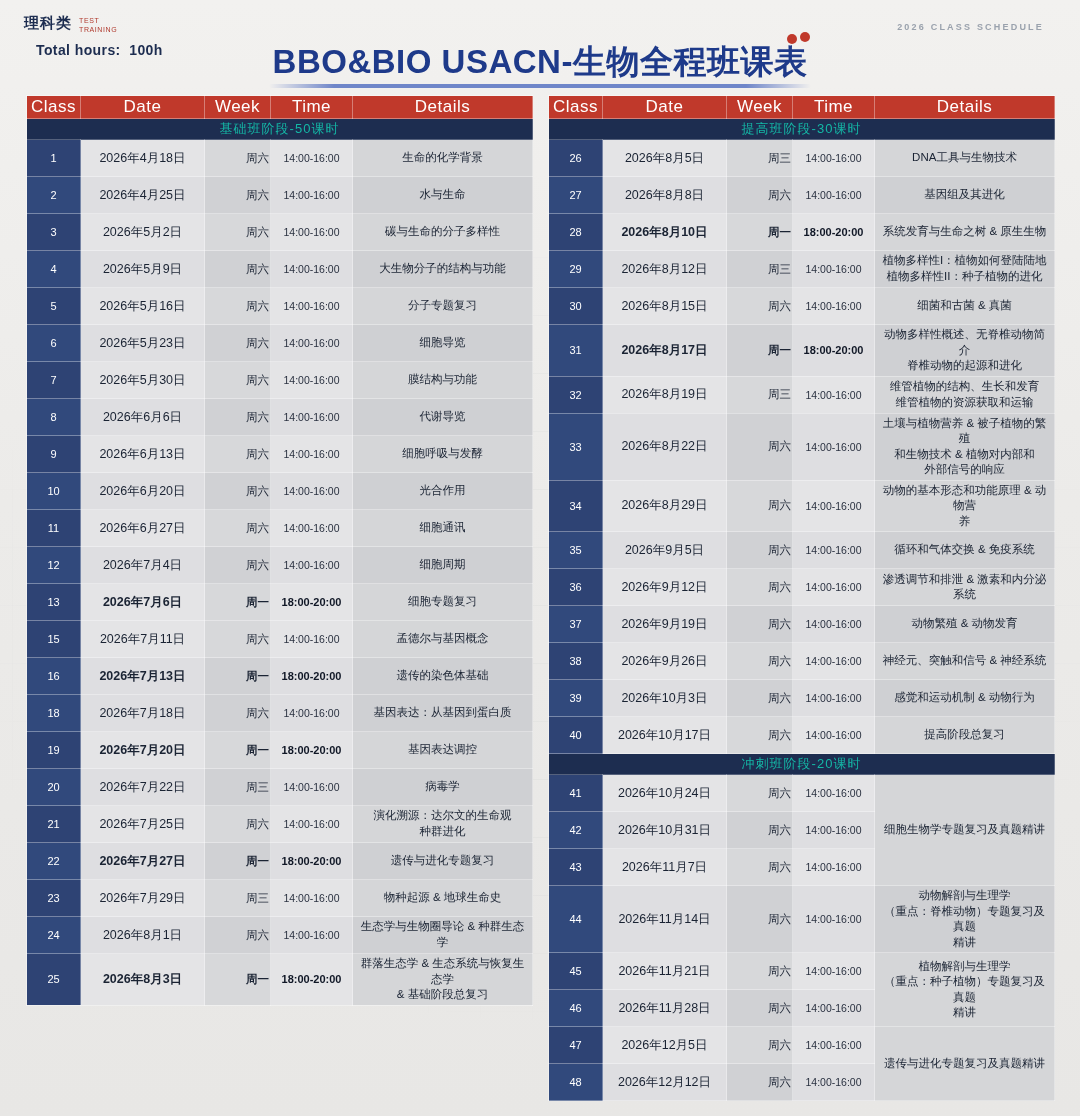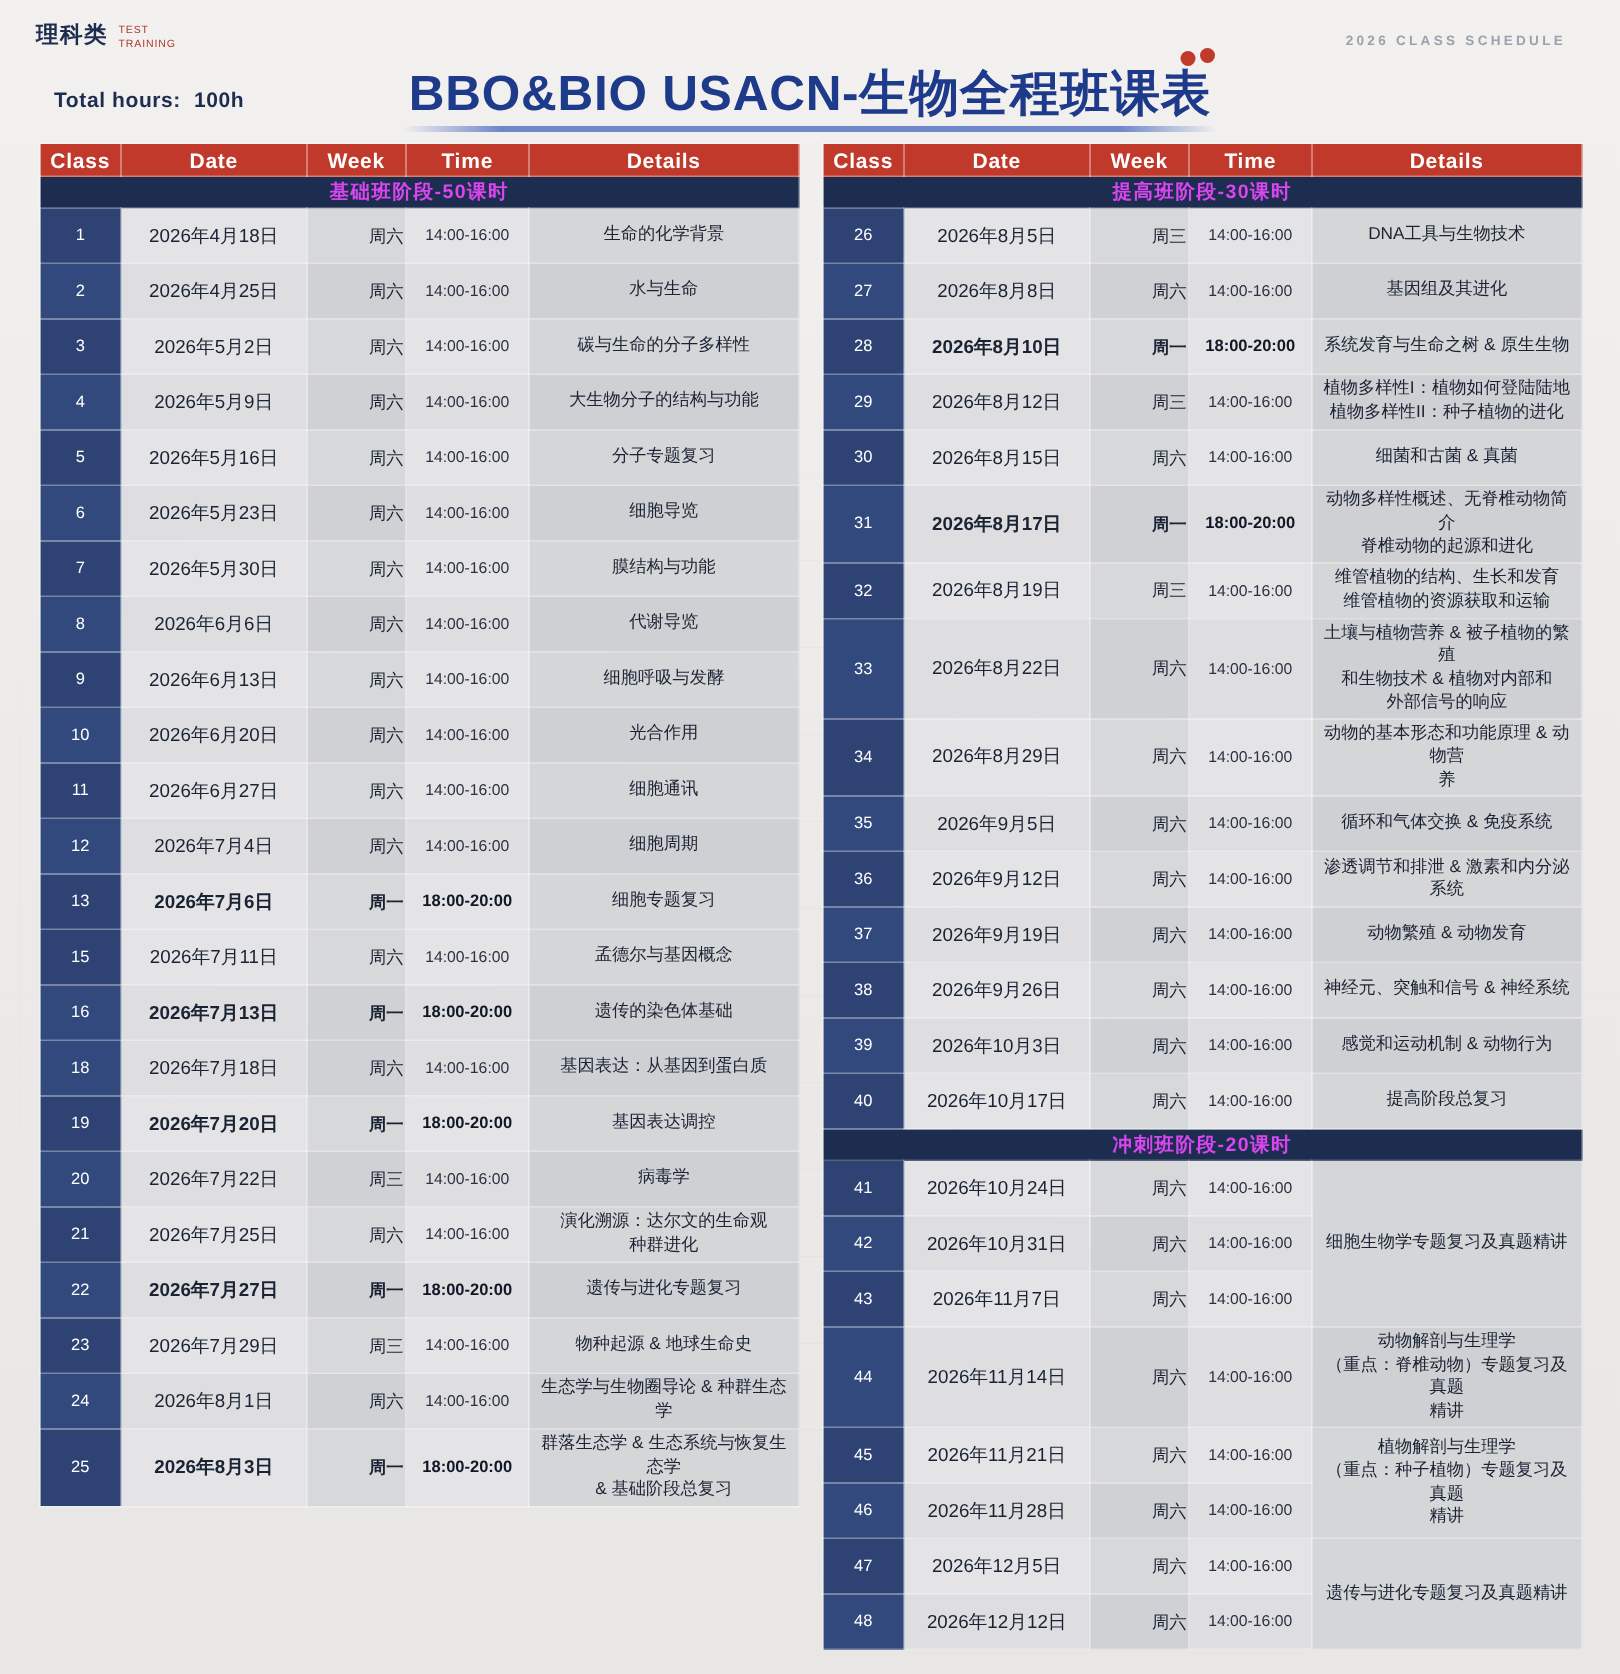--- a/index.html
+++ b/index.html
@@ -27,21 +27,21 @@
     -webkit-mask-image: radial-gradient(ellipse 52% 46% at 50% 50%, #000 60%, rgba(0,0,0,0) 100%);
             mask-image: radial-gradient(ellipse 52% 46% at 50% 50%, #000 60%, rgba(0,0,0,0) 100%);
     pointer-events:none;
   }
 
   
   .topbar { position:relative; height:92px; }
   .logo-wrap { position:absolute; left:24px; top:14px; display:flex; align-items:flex-start; gap:7px; }
   .logo-cn { font-size:15px; font-weight:bold; color:#1d2d50; letter-spacing:1px; }
   .logo-en { font-size:7px; color:#b03a2e; line-height:1.25; letter-spacing:.6px; padding-top:3px; }
-  .total-hours { position:absolute; left:36px; top:58px; font-size:14px; font-weight:bold; color:#1d2d50; letter-spacing:.4px; }
+  .total-hours { position:absolute; left:36px; top:42px; font-size:14px; font-weight:bold; color:#1d2d50; letter-spacing:.4px; }
   .sched-tag { position:absolute; right:36px; top:22px; font-size:9px; color:#9aa2ad; letter-spacing:2.2px; font-weight:bold; }
 
   .title-row { position:absolute; left:0; right:0; top:40px; text-align:center; }
   .title {
     display:inline-block; position:relative;
     font-size:33px; font-weight:bold; color:#1e3a8a;
     letter-spacing:.5px;
     font-family:"Liberation Sans", sans-serif;
   }
   .title .underline {
@@ -55,31 +55,31 @@
   .dots i:nth-child(2){ left:13px; top:0; }
 
   
   .cols { position:absolute; left:26px; top:95px; width:1028px; display:flex; gap:16px; }
   .col { width:506px; }
 
   table { border-collapse:collapse; width:100%; table-layout:fixed; }
   th, td { border:1px solid rgba(255,255,255,.35); }
 
   thead th {
-    background:#c0392b; color:#fff; font-size:14px; font-weight:bold;
+    background:#c0392b; color:#fff; font-size:17px; font-weight:normal;
     height:22px; letter-spacing:.5px;
   }
   .c-class { width:54px; }
   .c-date  { width:124px; }
   .c-week  { width:66px; }
   .c-time  { width:82px; }
   .c-det   { width:180px; }
 
   .section-row td {
-    background:#1d2d50; color:#d946ef; font-size:13px; font-weight:bold;
+    background:#1d2d50; color:#14b8a6; font-size:13px; font-weight:normal;
     height:20px; text-align:center; letter-spacing:1px;
     border:1px solid rgba(255,255,255,.25);
   }
 
   tbody td {
     height:37px; text-align:center; font-size:12px; color:#1a2333;
     background:#d5d6d8;
   }
   td.idx { background:#2e4374; color:#fff; font-size:11px; }
   td.date { background:#e4e4e6; font-size:12.5px; }

